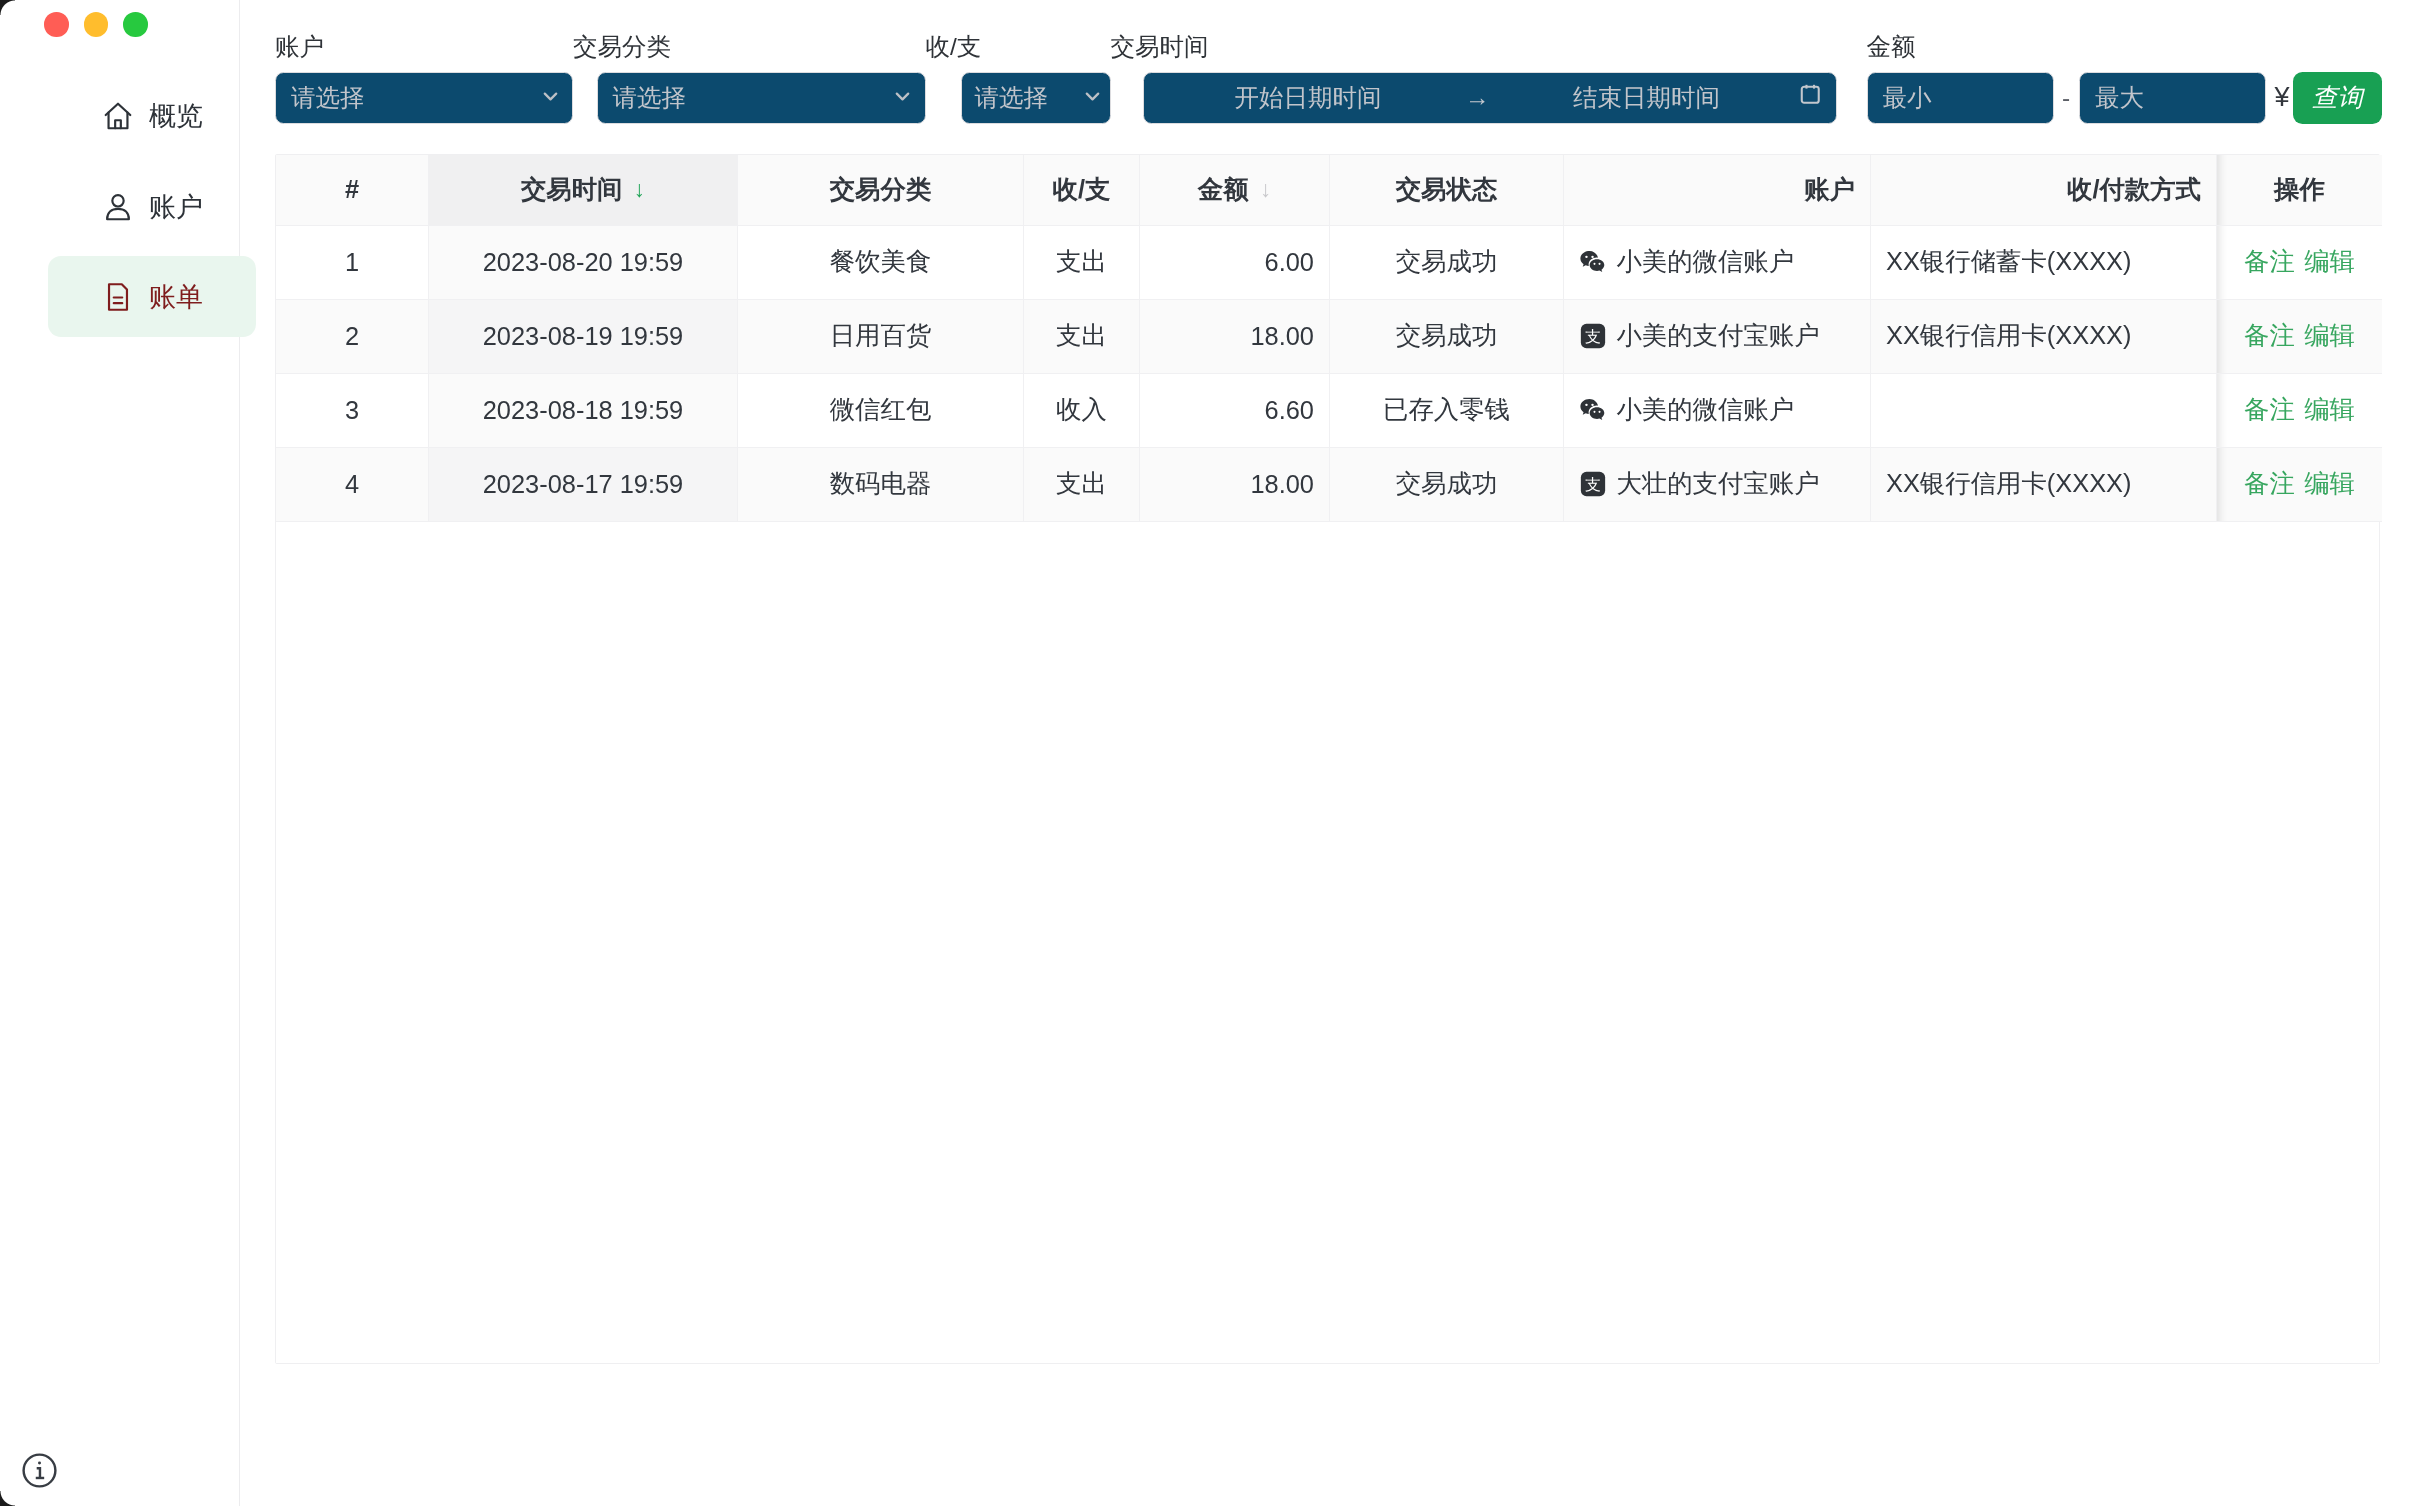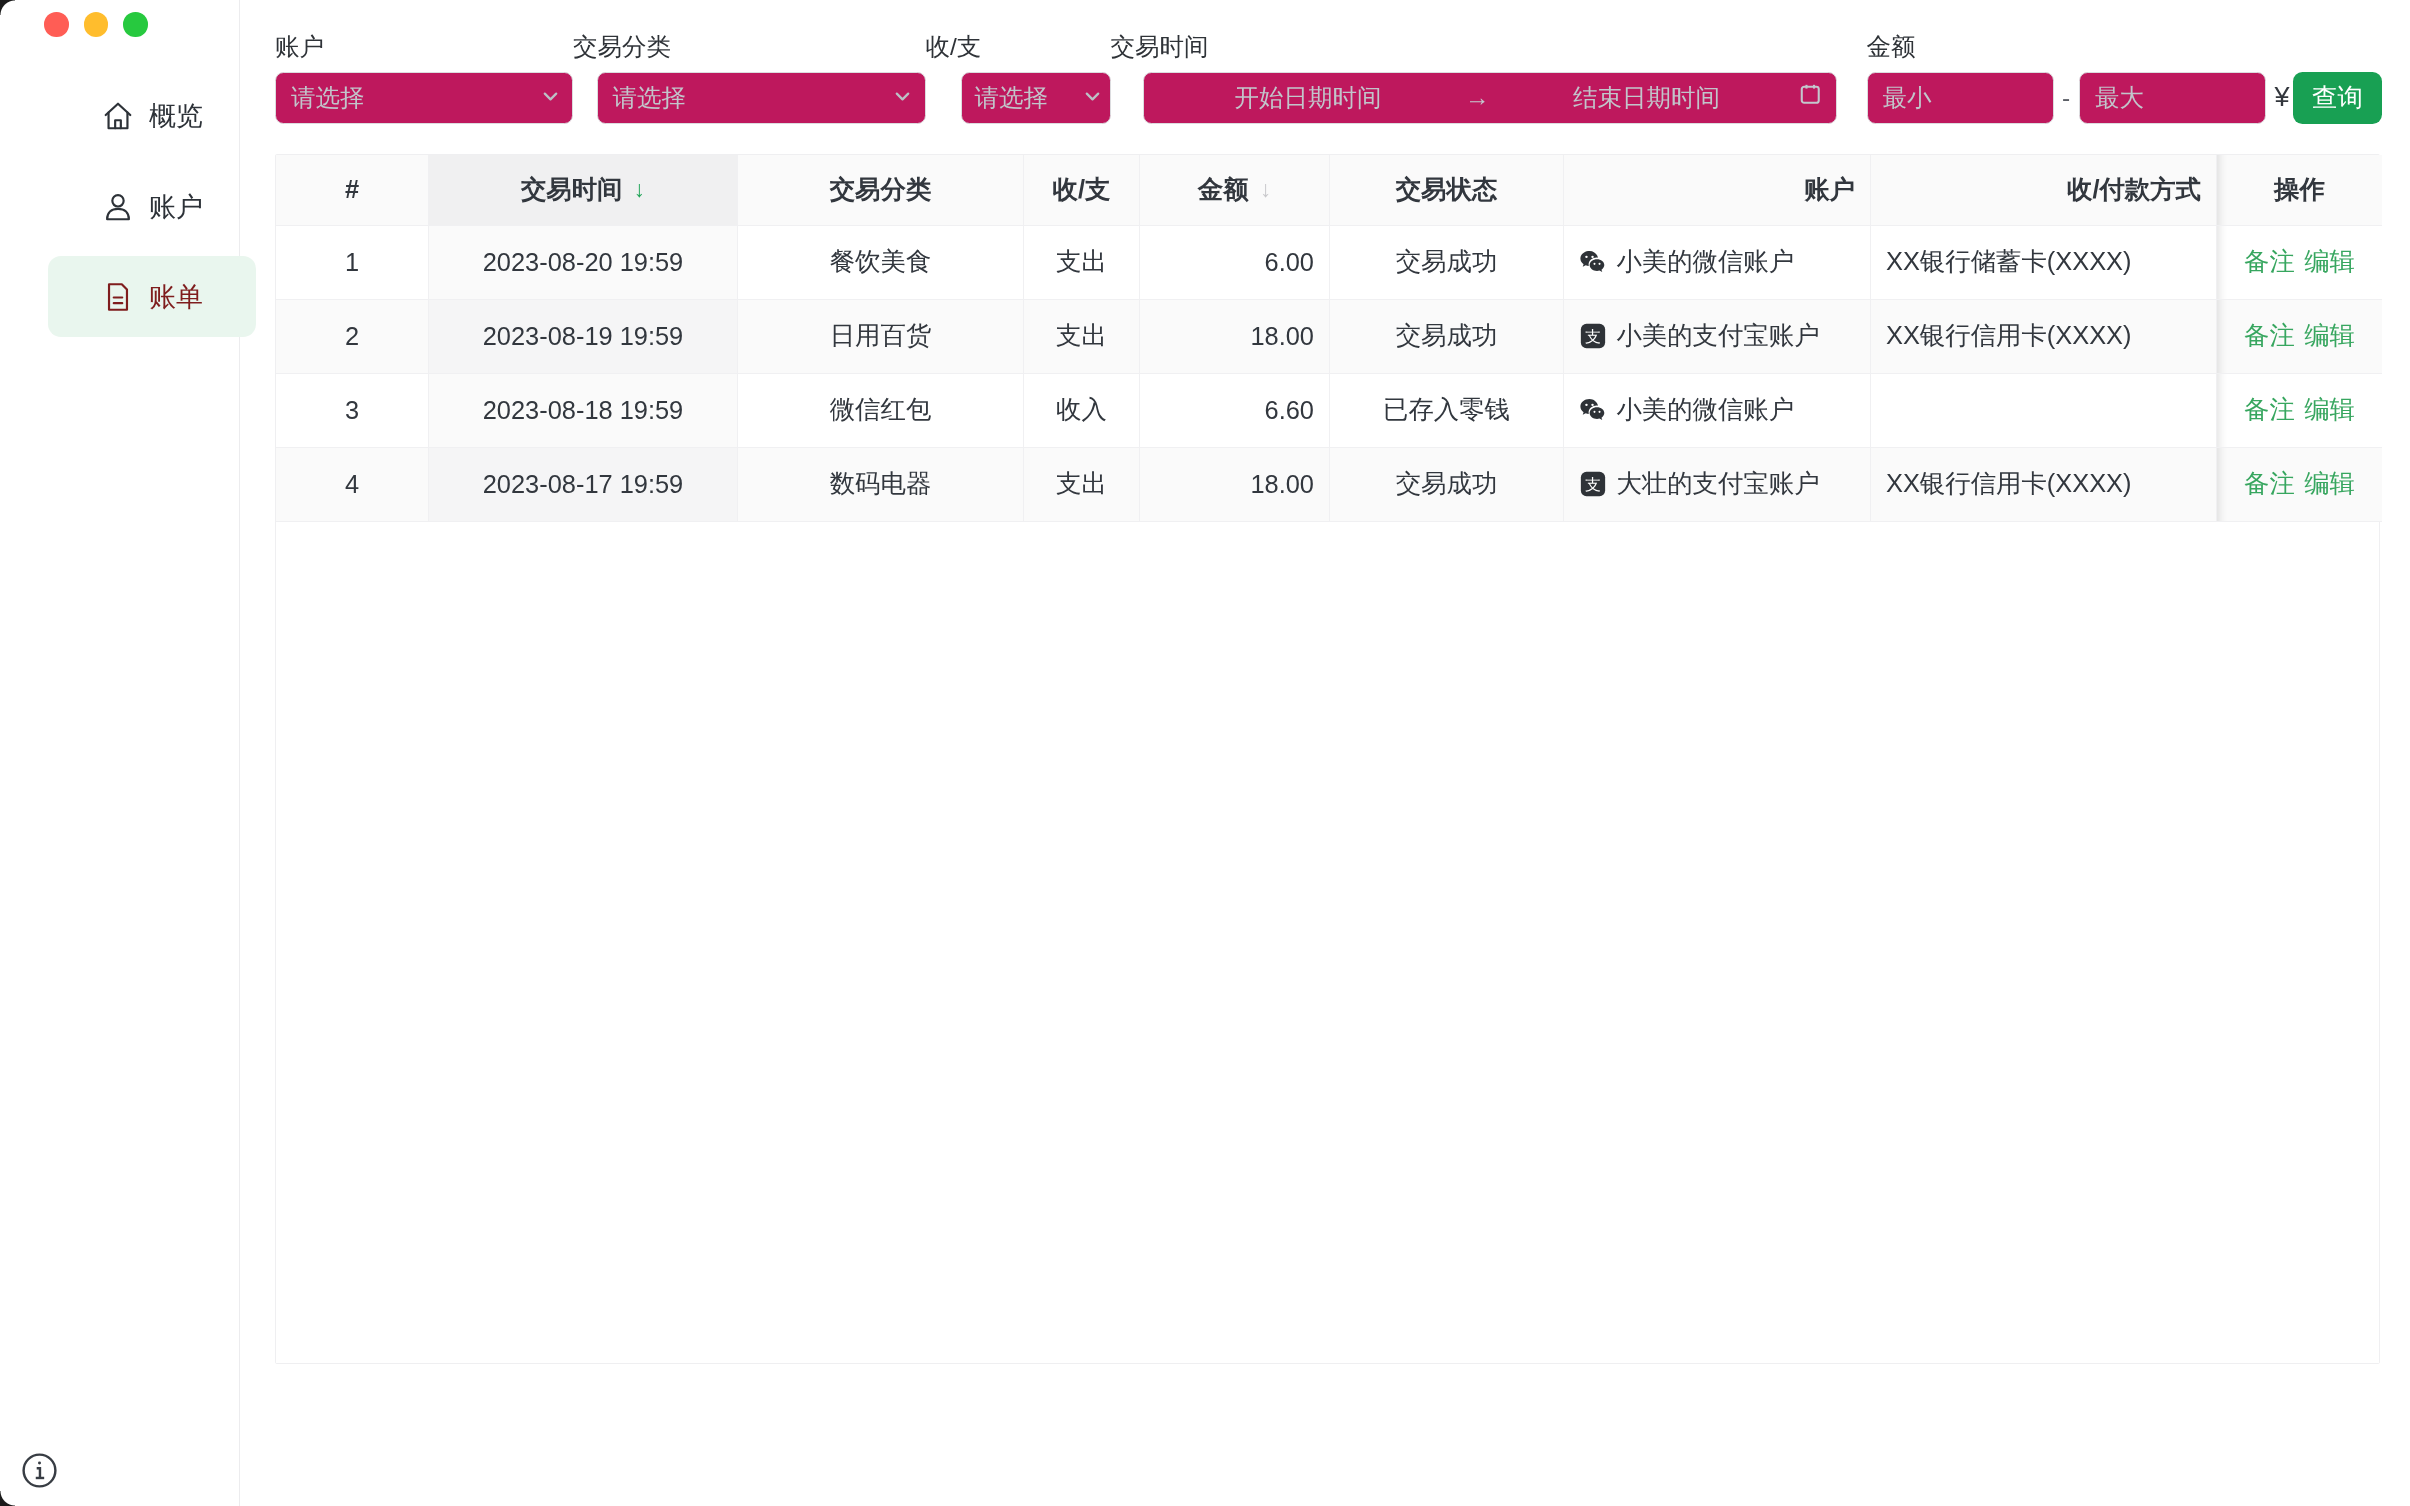--- a/index.html
+++ b/index.html
@@ -35,42 +35,42 @@
   
   .main { flex:1; padding:13px 29px 0 35px; display:flex; flex-direction:column; }
   .page-title { height:49px; display:flex; align-items:center; justify-content:center;
     font-size:27px; font-weight:500; color:#2b3038; letter-spacing:0.9px; }
 
   
   .filters { display:flex; margin-top:17px; align-items:flex-end; }
   .fgroup { display:flex; flex-direction:column; }
   .flabel { font-size:24.5px; color:#2f3338; margin-bottom:8.5px; }
   .control {
-    height:52px; border:0.9px solid #dcdcdf; border-radius:8.5px; background:#be185d;
+    height:52px; border:0.9px solid #dcdcdf; border-radius:8.5px; background:#0c4a6e;
     display:flex; align-items:center; font-size:24.5px; color:#c2c5cb;
   }
   .select { justify-content:space-between; padding:0 12.2px 0 15px; }
   .chev svg { stroke:#bcc0c6; fill:none; stroke-width:2.4; stroke-linecap:round; stroke-linejoin:round; }
   .w-account { width:298px; }
   .w-category { width:329px; margin-left:23.5px; }
   .w-flow { width:150px; margin-left:35px; }
   .w-flow.select { padding:0 7.5px 0 13px; }
   .daterange { width:694px; margin-left:32px; padding:0 13px; }
   .daterange .ph { flex:1; text-align:center; }
   .range-arrow { color:#c3c7cd; font-size:24.5px; padding:0 5.6px; }
   .cal svg { stroke:#c3c7cd; fill:none; stroke-width:2.2; }
   .amount-group { margin-left:30px; }
   .amount-row { display:flex; align-items:center; }
   .w-min,.w-max { width:187px; padding:0 15px; }
   .amount-sep { width:25.4px; text-align:center; color:#5b5f66; font-size:24.5px; }
   .currency { font-size:27px; color:#33373d; margin-left:8.5px; }
   .search-btn {
     margin-left:auto; width:89px; height:52px; border:none; border-radius:9.4px;
     background:#18a053; color:#fff; font-size:25.4px; font-weight:500;
-    font-family:inherit; display:flex; align-items:center; justify-content:center; cursor:pointer;
+    font-family:inherit; display:flex; align-items:center; justify-content:center; cursor:pointer;font-style:italic;
   }
 
   
   .table-wrap { margin-top:30px; width:2105px; height:1210px;
     border:0.9px solid #efeff1; border-radius:1.9px; display:flex; flex-direction:column; }
   table { width:100%; border-collapse:separate; border-spacing:0; table-layout:fixed; }
   th,td { font-size:25.4px; color:#32373e; border-bottom:0.9px solid #f0f0f2; border-right:0.9px solid #f0f0f2; padding:0 15px; background:#fff; }
   th:last-child, td:last-child { border-right:none; }
   thead th { height:71px; background:#fafafa; font-weight:600; text-align:center; }
   thead th.sorted { background:#f0f0f1; }

